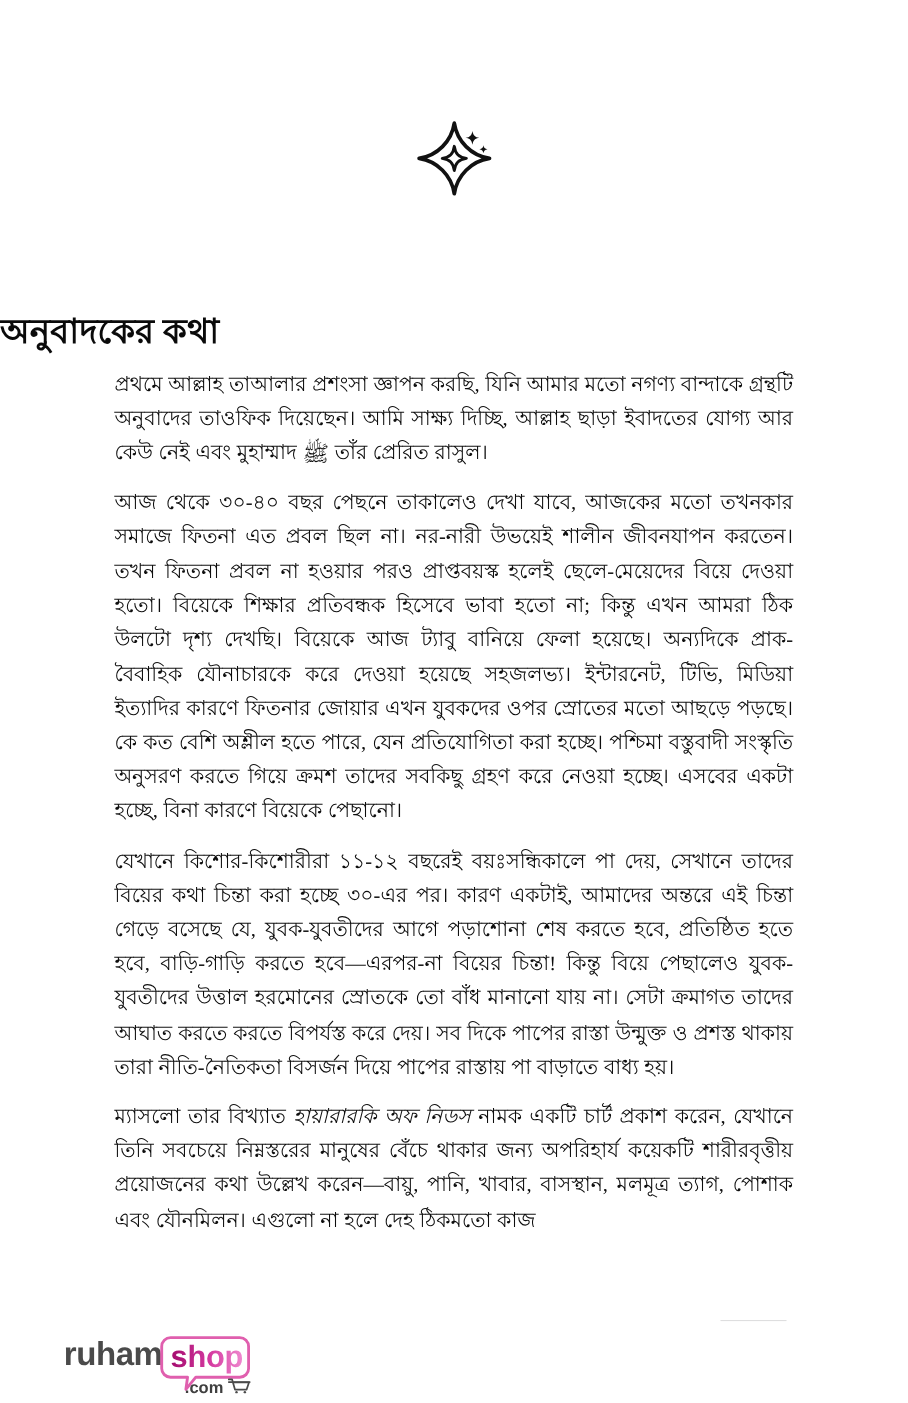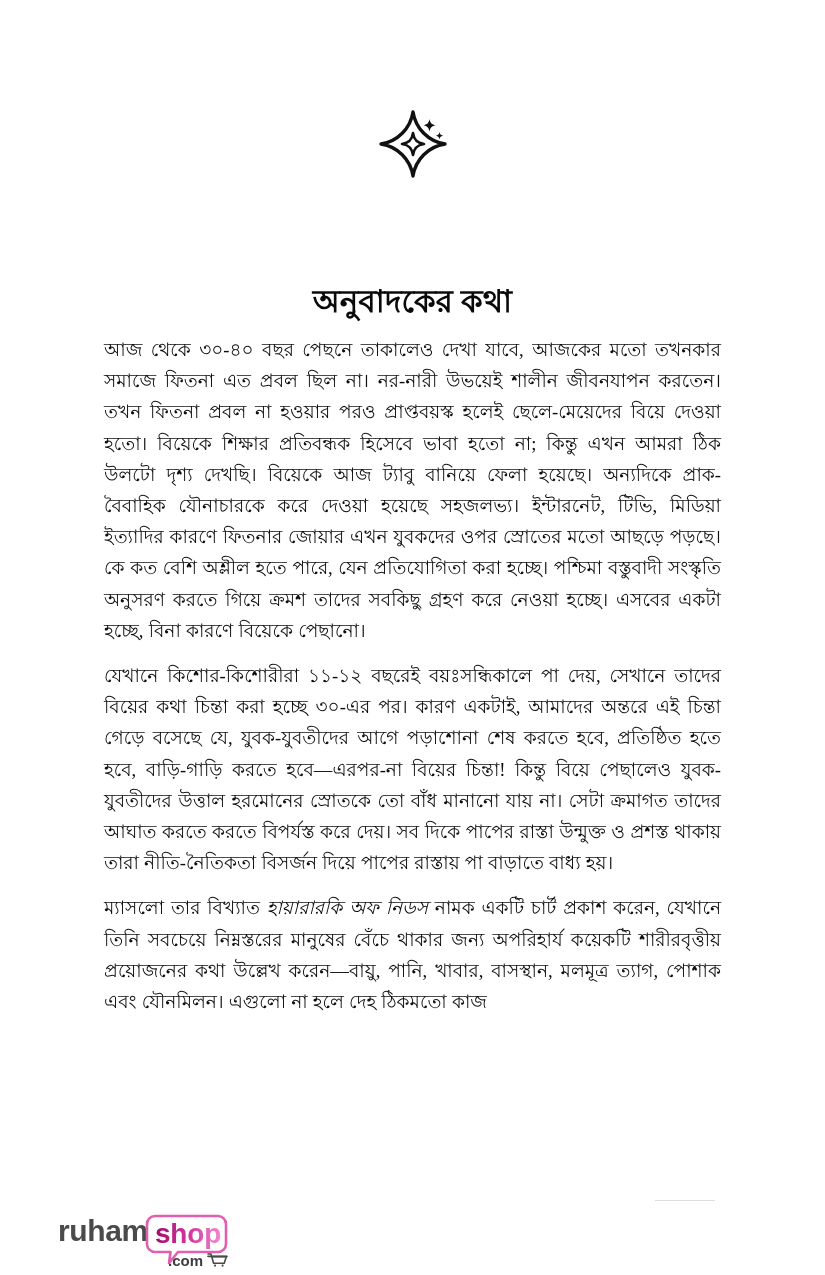--- a/index.html
+++ b/index.html
@@ -33,21 +33,21 @@
   .ornament-wrap svg {
     display: block;
   }
 
   
   .chapter-title {
     position: absolute;
     top: 262px;
     left: 0;
     width: 825px;
-    text-align: center;
+    text-align: left;
     font-size: 31px;
     font-weight: 700;
     letter-spacing: 0.2px;
     line-height: 1.25;
     color: #0a0a0a;
   }
 
   
   .body-col {
     position: absolute;
@@ -131,20 +131,21 @@
                C 62.9 26.4 63.8 27.3 66.2 27.7
                C 63.8 28.1 62.9 29 62.5 31.4
                C 62.1 29 61.2 28.1 58.8 27.7
                C 61.2 27.3 62.1 26.4 62.5 24 Z" fill="#111111"></path>
     </svg>
   </div>
 
   <h1 class="chapter-title">অনুবাদকের কথা</h1>
 
   <div class="body-col">
+    <p class="para">প্রথমে আল্লাহ তাআলার প্রশংসা জ্ঞাপন করছি, যিনি আমার মতো নগণ্য বান্দাকে গ্রন্থটি অনুবাদের তাওফিক দিয়েছেন। আমি সাক্ষ্য দিচ্ছি, আল্লাহ ছাড়া ইবাদতের যোগ্য আর কেউ নেই এবং মুহাম্মাদ <span class="sallam">ﷺ</span> তাঁর প্রেরিত রাসুল।</p>
     <p class="para">আজ থেকে ৩০-৪০ বছর পেছনে তাকালেও দেখা যাবে, আজকের মতো তখনকার সমাজে ফিতনা এত প্রবল ছিল না। নর-নারী উভয়েই শালীন জীবনযাপন করতেন। তখন ফিতনা প্রবল না হওয়ার পরও প্রাপ্তবয়স্ক হলেই ছেলে-মেয়েদের বিয়ে দেওয়া হতো। বিয়েকে শিক্ষার প্রতিবন্ধক হিসেবে ভাবা হতো না; কিন্তু এখন আমরা ঠিক উলটো দৃশ্য দেখছি। বিয়েকে আজ ট্যাবু বানিয়ে ফেলা হয়েছে। অন্যদিকে প্রাক-বৈবাহিক যৌনাচারকে করে দেওয়া হয়েছে সহজলভ্য। ইন্টারনেট, টিভি, মিডিয়া ইত্যাদির কারণে ফিতনার জোয়ার এখন যুবকদের ওপর স্রোতের মতো আছড়ে পড়ছে। কে কত বেশি অশ্লীল হতে পারে, যেন প্রতিযোগিতা করা হচ্ছে। পশ্চিমা বস্তুবাদী সংস্কৃতি অনুসরণ করতে গিয়ে ক্রমশ তাদের সবকিছু গ্রহণ করে নেওয়া হচ্ছে। এসবের একটা হচ্ছে, বিনা কারণে বিয়েকে পেছানো।</p>
     <p class="para">যেখানে কিশোর-কিশোরীরা ১১-১২ বছরেই বয়ঃসন্ধিকালে পা দেয়, সেখানে তাদের বিয়ের কথা চিন্তা করা হচ্ছে ৩০-এর পর। কারণ একটাই, আমাদের অন্তরে এই চিন্তা গেড়ে বসেছে যে, যুবক-যুবতীদের আগে পড়াশোনা শেষ করতে হবে, প্রতিষ্ঠিত হতে হবে, বাড়ি-গাড়ি করতে হবে—এরপর-না বিয়ের চিন্তা! কিন্তু বিয়ে পেছালেও যুবক-যুবতীদের উত্তাল হরমোনের স্রোতকে তো বাঁধ মানানো যায় না। সেটা ক্রমাগত তাদের আঘাত করতে করতে বিপর্যস্ত করে দেয়। সব দিকে পাপের রাস্তা উন্মুক্ত ও প্রশস্ত থাকায় তারা নীতি-নৈতিকতা বিসর্জন দিয়ে পাপের রাস্তায় পা বাড়াতে বাধ্য হয়।</p>
     <p class="para">ম্যাসলো তার বিখ্যাত <em class="italic-run">হায়ারারকি অফ নিডস</em> নামক একটি চার্ট প্রকাশ করেন, যেখানে তিনি সবচেয়ে নিম্নস্তরের মানুষের বেঁচে থাকার জন্য অপরিহার্য কয়েকটি শারীরবৃত্তীয় প্রয়োজনের কথা উল্লেখ করেন—বায়ু, পানি, খাবার, বাসস্থান, মলমূত্র ত্যাগ, পোশাক এবং যৌনমিলন। এগুলো না হলে দেহ ঠিকমতো কাজ</p>
   </div>
 
   <div class="footer-rule"></div>
 
   <div class="logo">
     <svg width="230" height="58" viewBox="0 0 230 58" aria-hidden="true">
       <defs>

